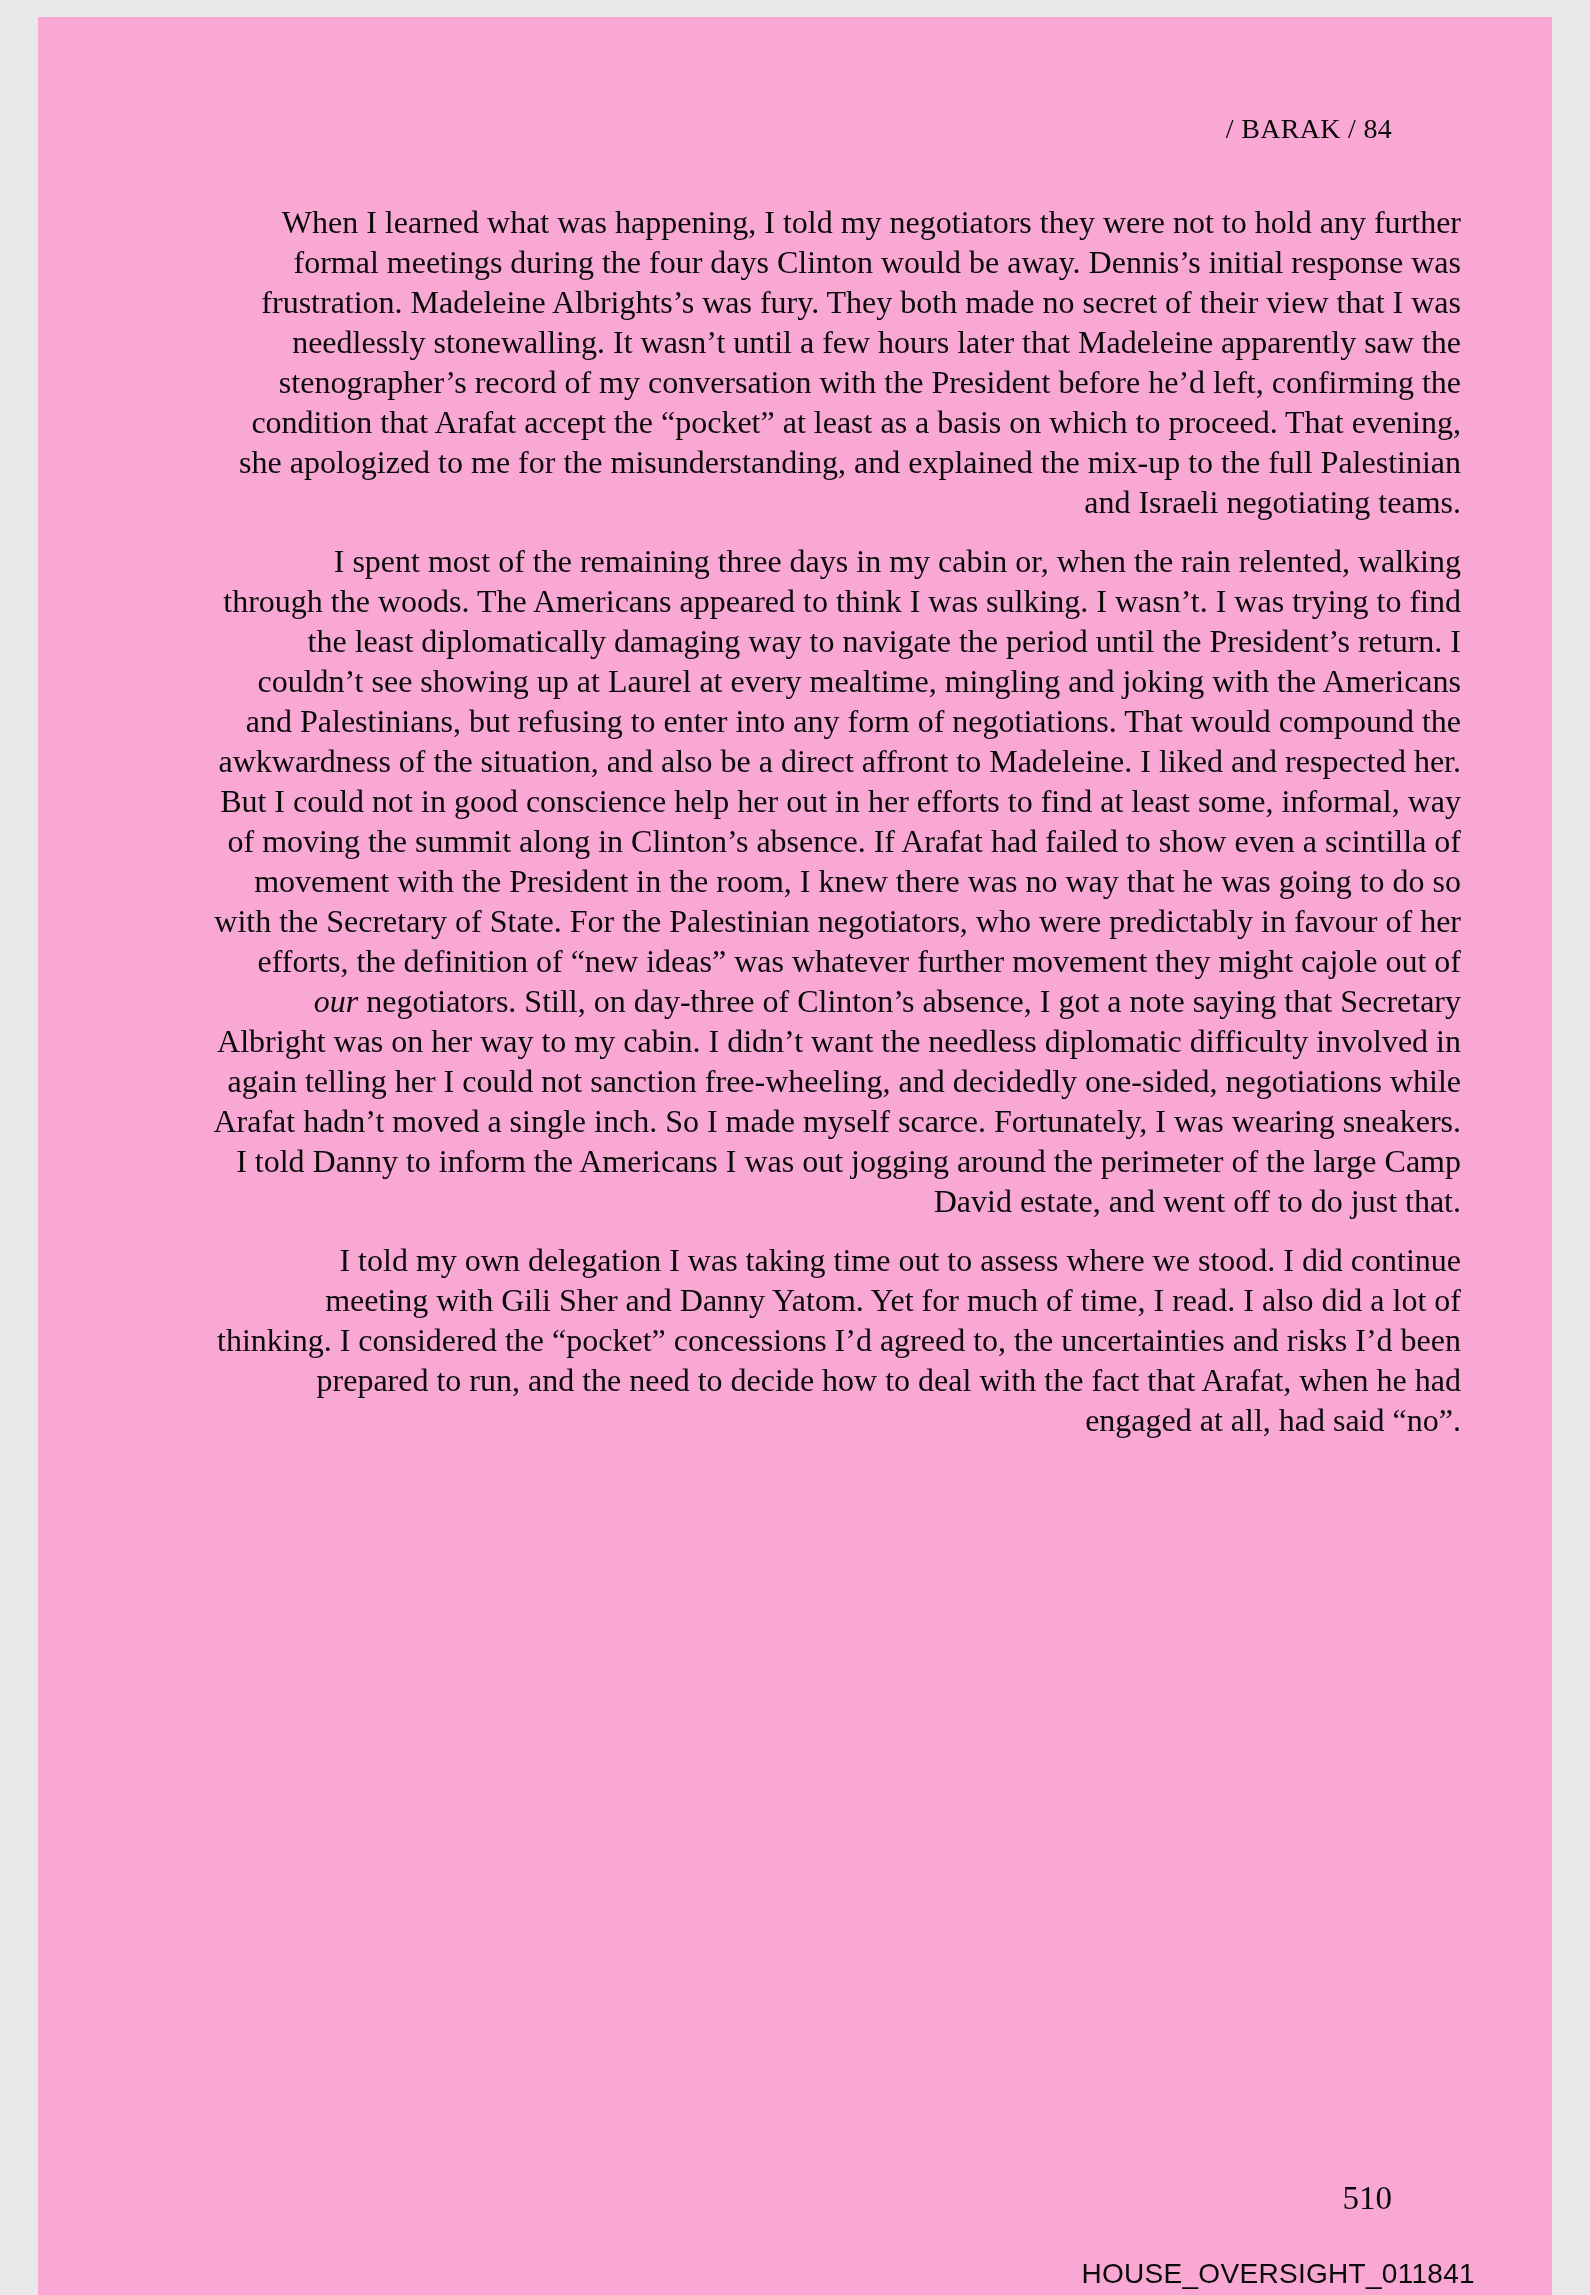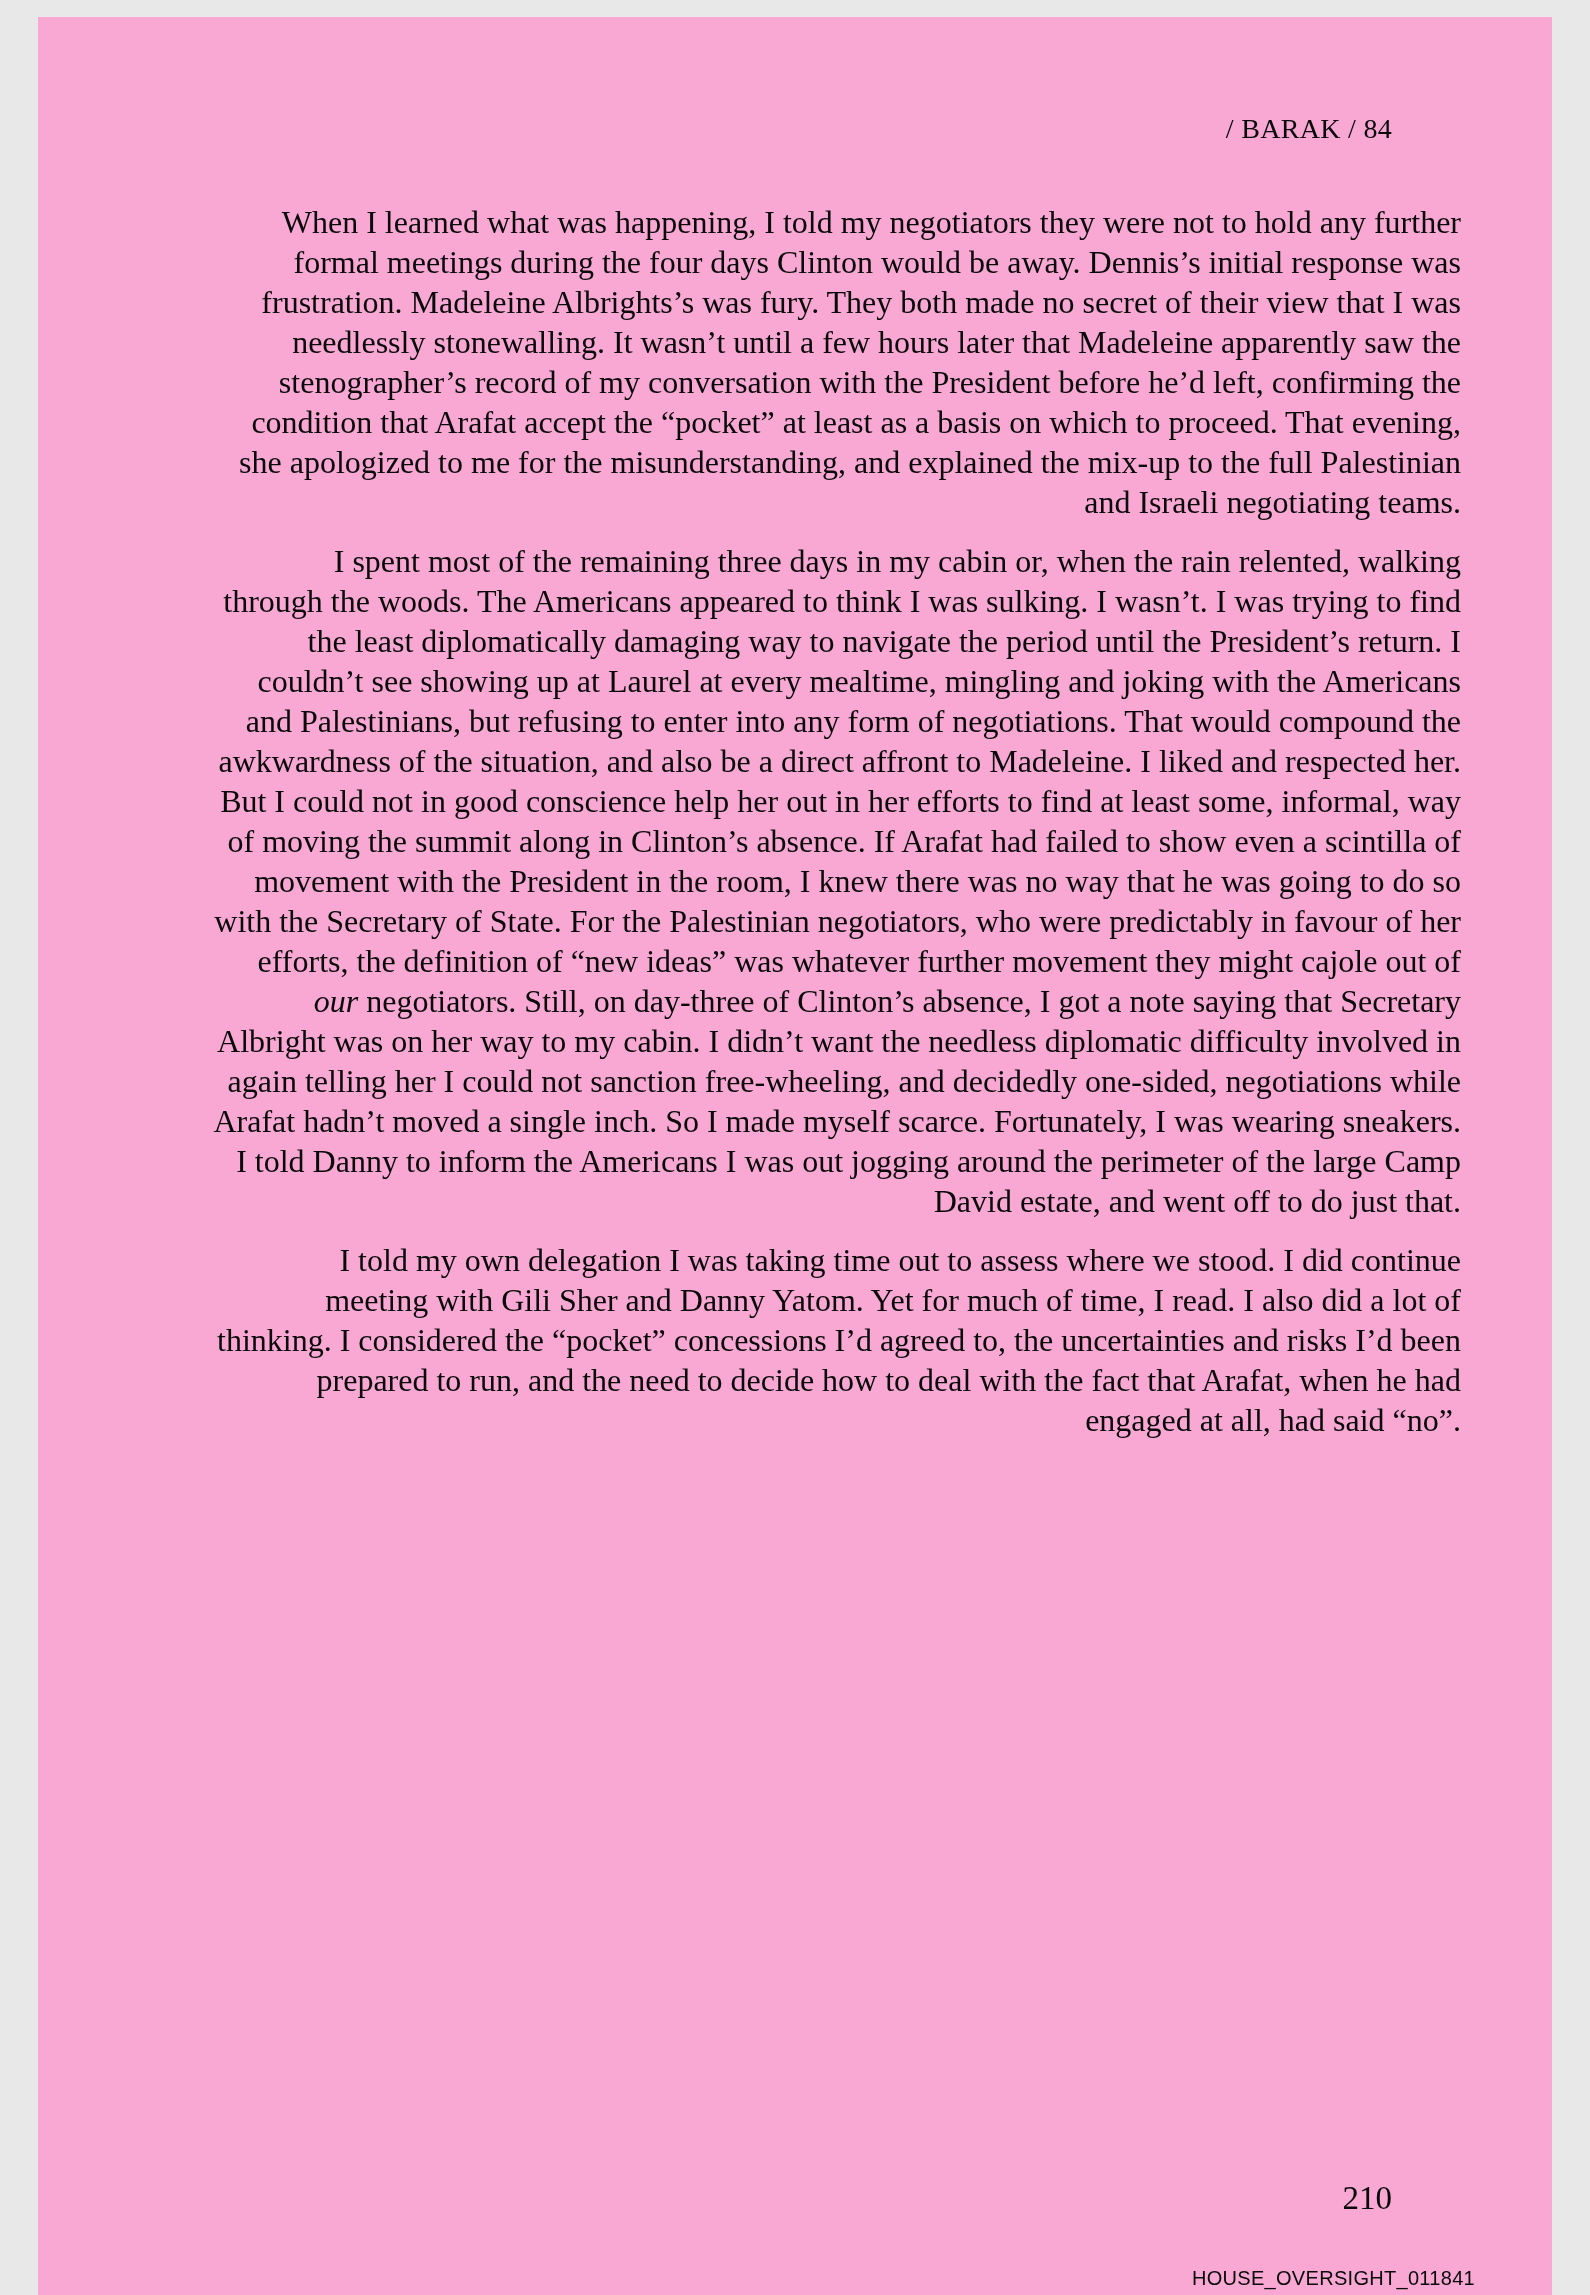--- a/index.html
+++ b/index.html
@@ -49,21 +49,21 @@
     position: absolute;
     right: 160px;
     bottom: 95px;
     font-size: 33px;
   }
   .stamp {
     position: absolute;
     right: 77px;
     bottom: 22px;
     font-family: "Liberation Sans", sans-serif;
-    font-size: 20px;
+    font-size: 28px;
     letter-spacing: 0.3px;
     white-space: nowrap;
   }
 </style>
 </head>
 <body>
 
 <div class="page">
 
   <div class="header">/ BARAK / 84</div>
@@ -73,18 +73,18 @@
       <span>When I learned what was happening, I told my negotiators they were not to hold any further formal meetings during the four days Clinton would be away. Dennis’s initial response was frustration. Madeleine Albrights’s was fury. They both made no secret of their view that I was needlessly stonewalling. It wasn’t until a few hours later that Madeleine apparently saw the stenographer’s record of my conversation with the President before he’d left, confirming the condition that Arafat accept the “pocket” at least as a basis on which to proceed. That evening, she apologized to me for the misunderstanding, and explained the mix-up to the full Palestinian and Israeli negotiating teams.</span>
     </p>
     <p>
       <span>I spent most of the remaining three days in my cabin or, when the rain relented, walking through the woods. The Americans appeared to think I was sulking. I wasn’t. I was trying to find the least diplomatically damaging way to navigate the period until the President’s return. I couldn’t see showing up at Laurel at every mealtime, mingling and joking with the Americans and Palestinians, but refusing to enter into any form of negotiations. That would compound the awkwardness of the situation, and also be a direct affront to Madeleine. I liked and respected her. But I could not in good conscience help her out in her efforts to find at least some, informal, way of moving the summit along in Clinton’s absence. If Arafat had failed to show even a scintilla of movement with the President in the room, I knew there was no way that he was going to do so with the Secretary of State. For the Palestinian negotiators, who were predictably in favour of her efforts, the definition of “new ideas” was whatever further movement they might cajole out of </span><em>our</em><span> negotiators. Still, on day-three of Clinton’s absence, I got a note saying that Secretary Albright was on her way to my cabin. I didn’t want the needless diplomatic difficulty involved in again telling her I could not sanction free-wheeling, and decidedly one-sided, negotiations while Arafat hadn’t moved a single inch. So I made myself scarce. Fortunately, I was wearing sneakers. I told Danny to inform the Americans I was out jogging around the perimeter of the large Camp David estate, and went off to do just that.</span>
     </p>
     <p>
       <span>I told my own delegation I was taking time out to assess where we stood. I did continue meeting with Gili Sher and Danny Yatom.  Yet for much of time, I read. I also did a lot of thinking. I considered the “pocket” concessions I’d agreed to, the uncertainties and risks I’d been prepared to run, and the need to decide how to deal with the fact that Arafat, when he had engaged at all, had said “no”.</span>
     </p>
   </div>
 
-  <div class="page-number">210</div>
+  <div class="page-number">510</div>
 
   <div class="stamp">HOUSE_OVERSIGHT_011841</div>
 
 </div>
 
 
 </body></html>

